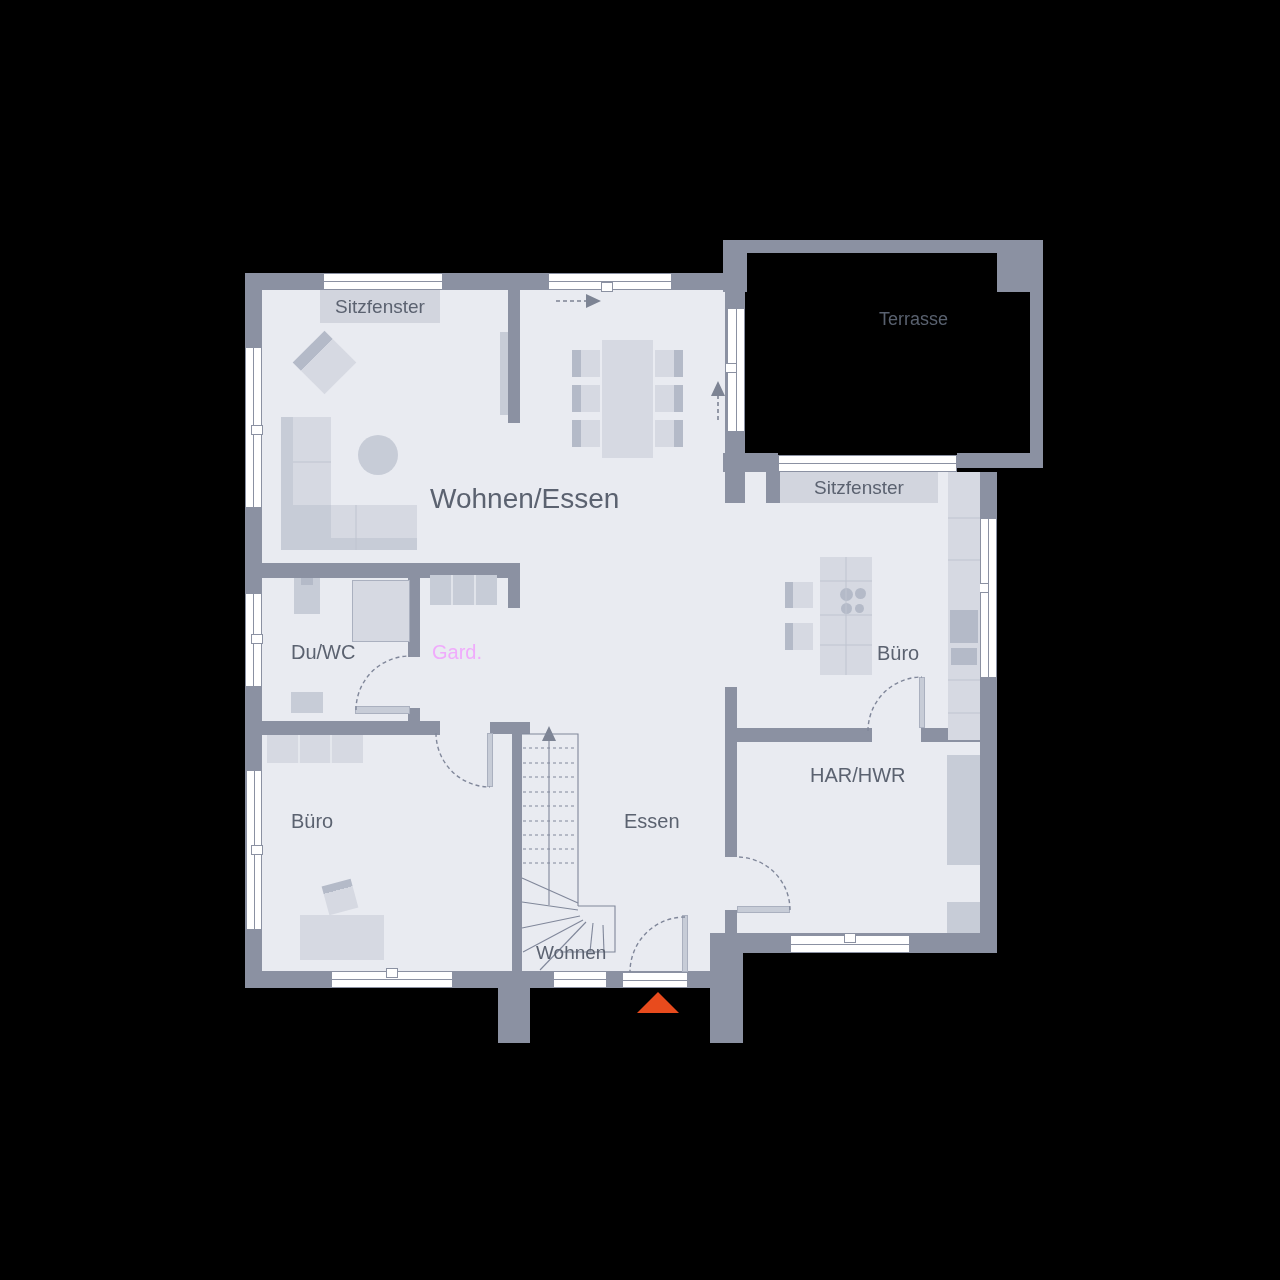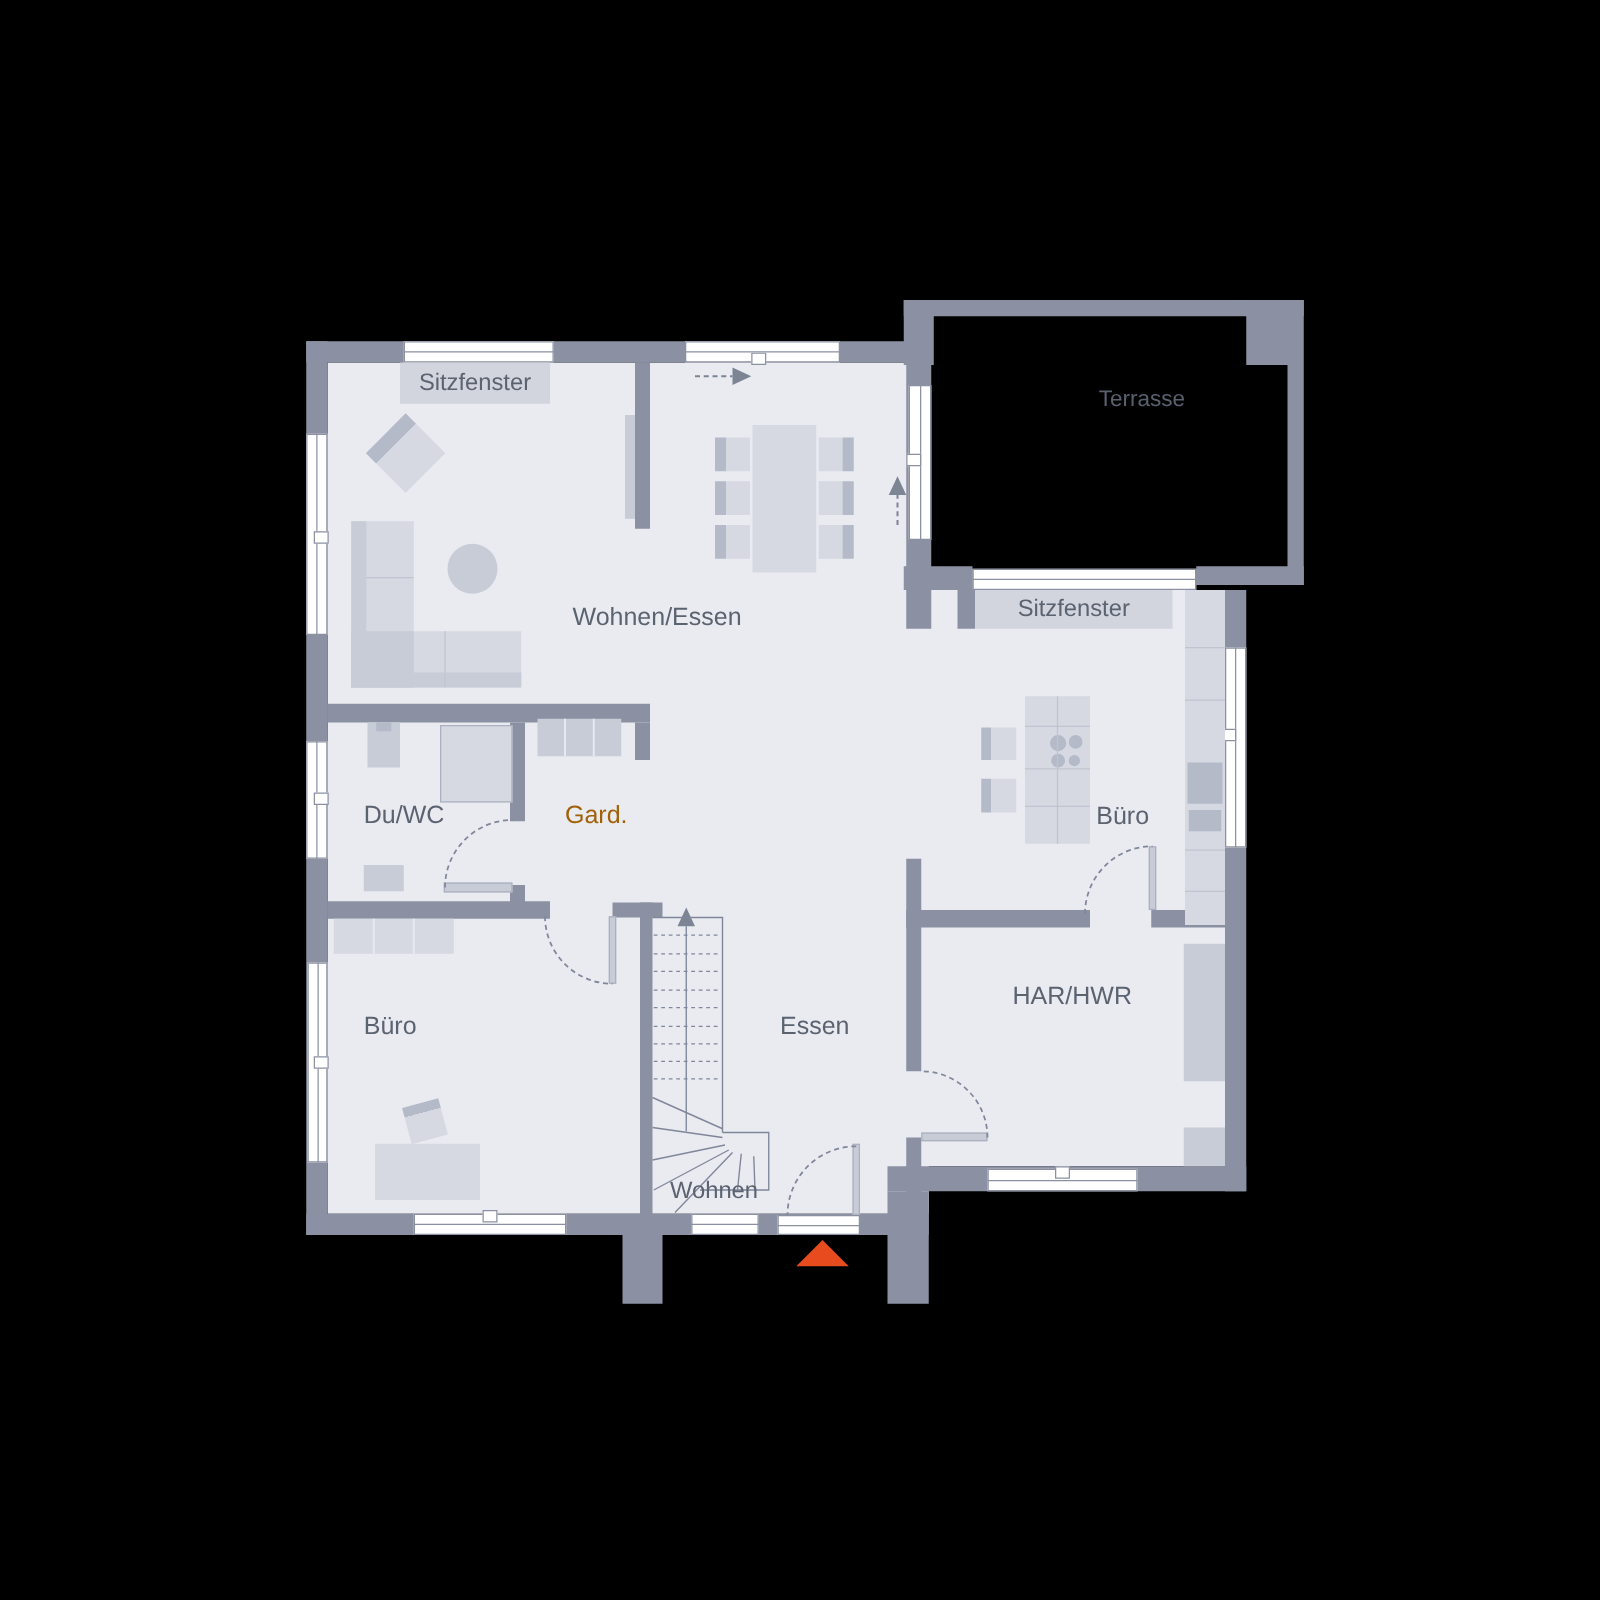--- a/index.html
+++ b/index.html
@@ -166,22 +166,22 @@
       <path d="M948 680 H980" stroke="#bfc4d0" stroke-width="1" fill="none"></path>
       <path d="M948 713 H980" stroke="#bfc4d0" stroke-width="1" fill="none"></path>
       <path d="M452 575 V605" stroke="#e9ebf1" stroke-width="1.5" fill="none"></path>
       <path d="M475 575 V605" stroke="#e9ebf1" stroke-width="1.5" fill="none"></path>
       <path d="M299 735 V763" stroke="#e9ebf1" stroke-width="1.5" fill="none"></path>
       <path d="M331 735 V763" stroke="#e9ebf1" stroke-width="1.5" fill="none"></path>
     </svg>
     <div class="lbl" style="left: 320px; top: 296px; font-size: 19px; color: rgb(91, 98, 112); width: 120px; text-align: center;">Sitzfenster</div>
     <div class="lbl" style="left: 780px; top: 477px; font-size: 19px; color: rgb(91, 98, 112); width: 158px; text-align: center;">Sitzfenster</div>
     <div class="lbl" style="left: 879px; top: 309px; font-size: 18px; color: rgb(89, 97, 111);">Terrasse</div>
-    <div class="lbl" style="left: 458px; top: 483px; font-size: 20px; color: rgb(91, 98, 112);">Wohnen/Essen</div>
+    <div class="lbl" style="left: 430px; top: 483px; font-size: 28px; color: rgb(91, 98, 112);">Wohnen/Essen</div>
     <div class="lbl" style="left: 291px; top: 641px; font-size: 20px; color: rgb(91, 98, 112);">Du/WC</div>
-    <div class="lbl" style="left: 452px; top: 641px; font-size: 20px; color: #a16207;">Gard.</div>
+    <div class="lbl" style="left: 432px; top: 641px; font-size: 20px; color: #f0abfc;">Gard.</div>
     <div class="lbl" style="left: 877px; top: 642px; font-size: 20px; color: rgb(91, 98, 112);">Büro</div>
     <div class="lbl" style="left: 291px; top: 810px; font-size: 20px; color: rgb(91, 98, 112);">Büro</div>
     <div class="lbl" style="left: 624px; top: 810px; font-size: 20px; color: rgb(91, 98, 112);">Essen</div>
-    <div class="lbl" style="left: 810px; top: 786px; font-size: 20px; color: rgb(91, 98, 112);">HAR/HWR</div>
+    <div class="lbl" style="left: 810px; top: 764px; font-size: 20px; color: rgb(91, 98, 112);">HAR/HWR</div>
     <div class="lbl" style="left: 536px; top: 942px; font-size: 19px; color: rgb(91, 98, 112);">Wohnen</div>
     <div class="tri" style="left: 637px; top: 992px; border-left: 21px solid transparent; border-right: 21px solid transparent; border-bottom: 21px solid rgb(232, 75, 29);"></div>
   </div>
 
 </body></html>

